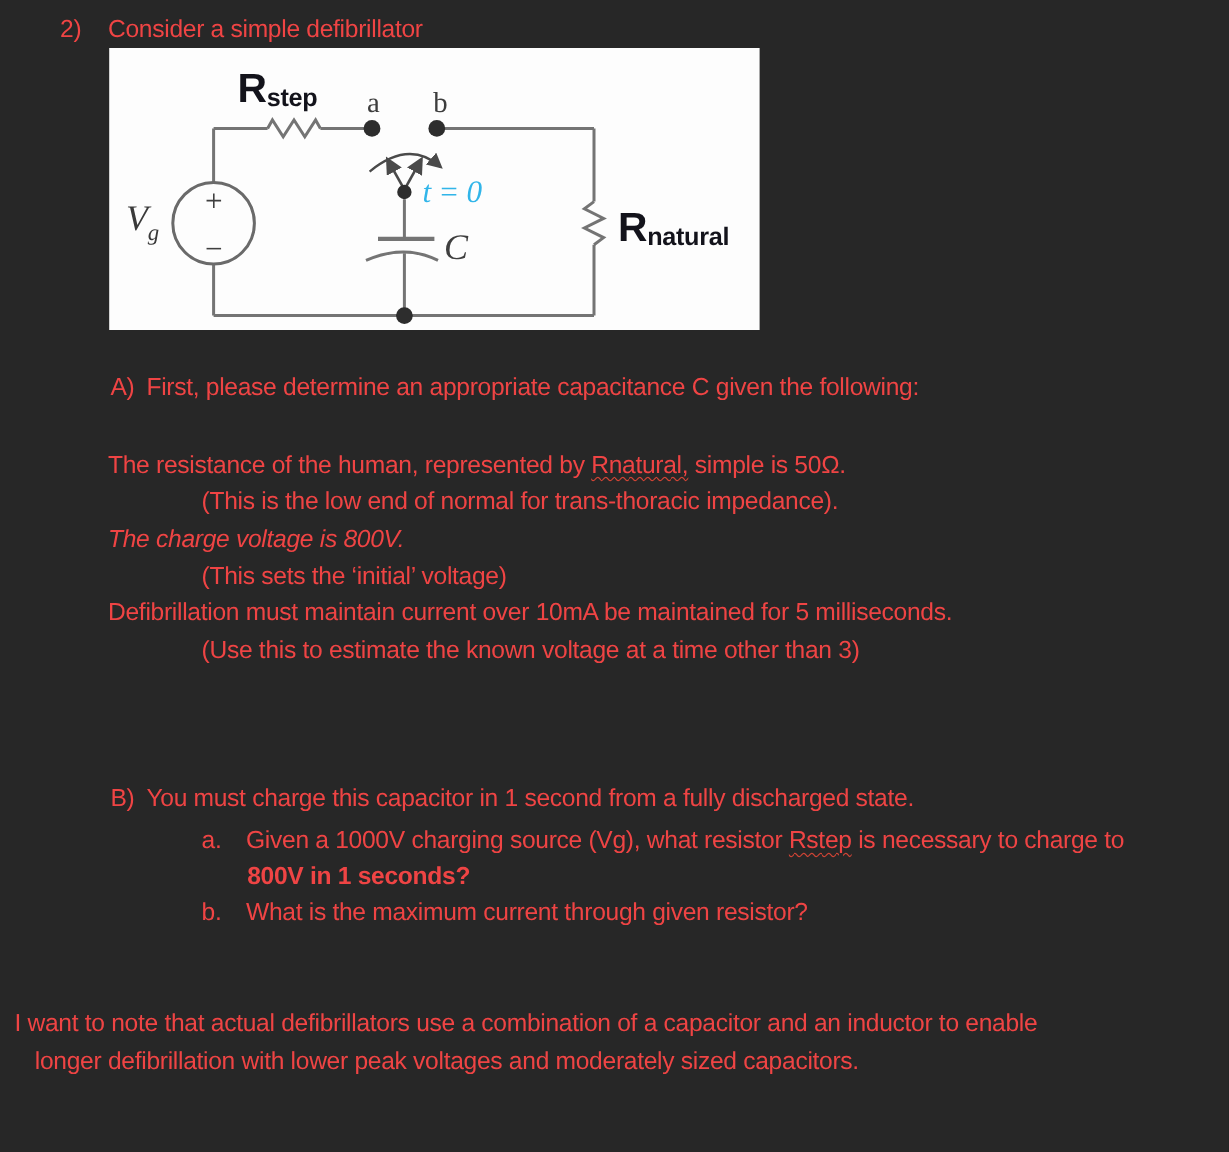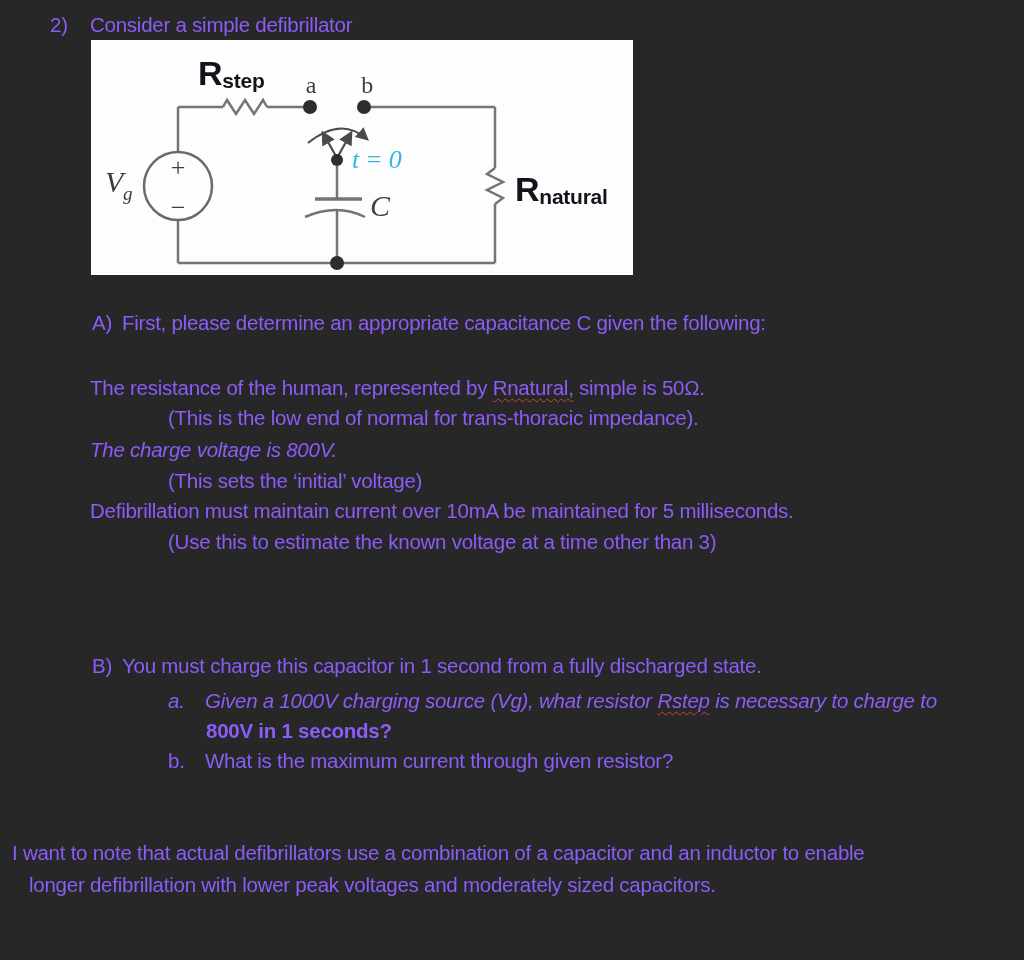--- a/index.html
+++ b/index.html
@@ -1,21 +1,21 @@
 <!DOCTYPE html>
 <html><head>
 <meta charset="utf-8">
 <style>
   html,body{margin:0;padding:0;background:#272727;}
   .page{
     position:relative;
     width:1024px;height:960px;
     background:#272727;
     font-family:"Liberation Sans", sans-serif;
-    color:#8b5cf6;
+    color:#ef4444;
     font-size:20.5px;
     letter-spacing:-0.25px;
     overflow:hidden;
   }
   .line{position:absolute;white-space:nowrap;line-height:26px;}
   .marker{display:inline-block;}
   .marker.w40{width:40px;}
   .marker.w30{width:30px;}
   .marker.w37{width:37px;}
   .sq{
@@ -101,21 +101,21 @@
   </div>
   <div class="line" style="left:168px;top:405px;">(This is the low end of normal for trans-thoracic impedance).</div>
   <div class="line" style="left:90px;top:437px;font-style:italic;">The charge voltage is 800V.</div>
   <div class="line" style="left:168px;top:468px;">(This sets the ‘initial’ voltage)</div>
   <div class="line" style="left:90px;top:498px;">Defibrillation must maintain current over 10mA be maintained for 5 milliseconds.</div>
   <div class="line" style="left:168px;top:529px;">(Use this to estimate the known voltage at a time other than 3)</div>
 
   <div class="line" style="left:92px;top:653px;">
     <span class="marker w30">B)</span><span>You must charge this capacitor in 1 second from a fully discharged state.</span>
   </div>
-  <div class="line" style="left:168px;top:688px;font-style:italic;">
+  <div class="line" style="left:168px;top:688px;">
     <span class="marker w37">a.</span><span>Given a 1000V charging source (Vg), what resistor </span><span class="sq">Rstep</span><span> is necessary to charge to</span>
   </div>
   <div class="line" style="left:206px;top:718px;font-weight:bold;">800V in 1 seconds?</div>
   <div class="line" style="left:168px;top:748px;">
     <span class="marker w37">b.</span><span>What is the maximum current through given resistor?</span>
   </div>
 
   <div class="line" style="left:12px;top:840px;">I want to note that actual defibrillators use a combination of a capacitor and an inductor to enable</div>
   <div class="line" style="left:12px;top:872px;margin-left:17px;">longer defibrillation with lower peak voltages and moderately sized capacitors.</div>
 

